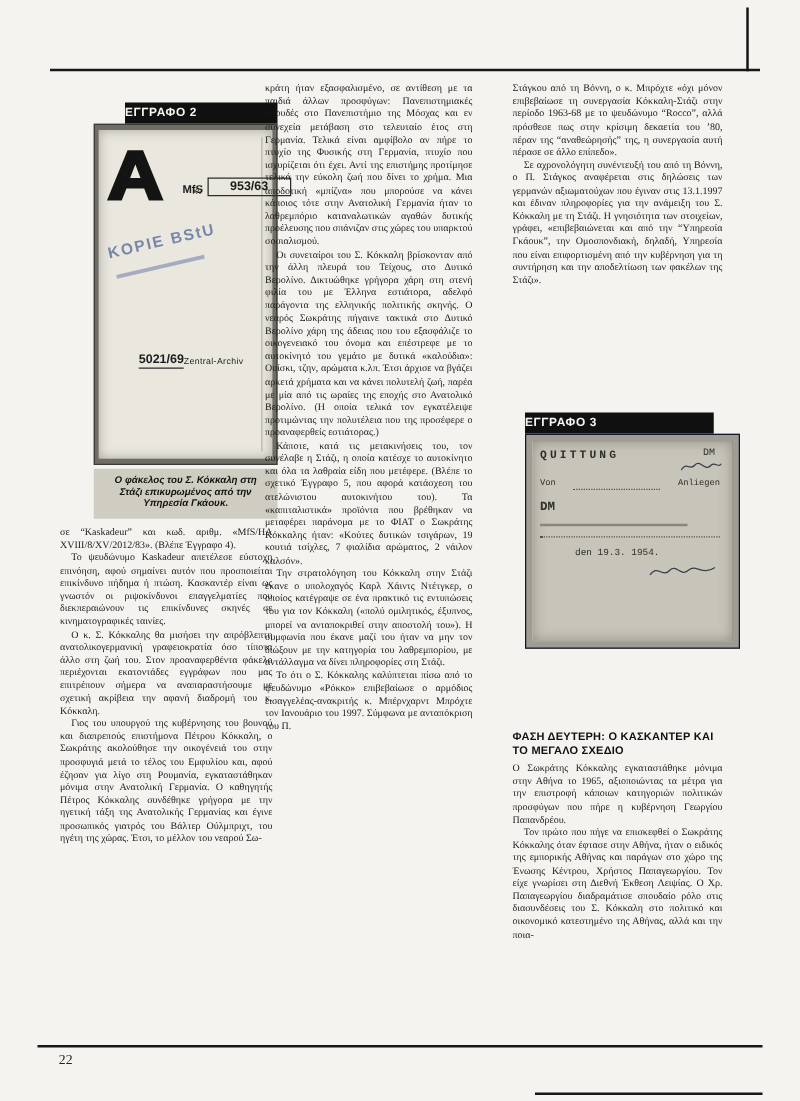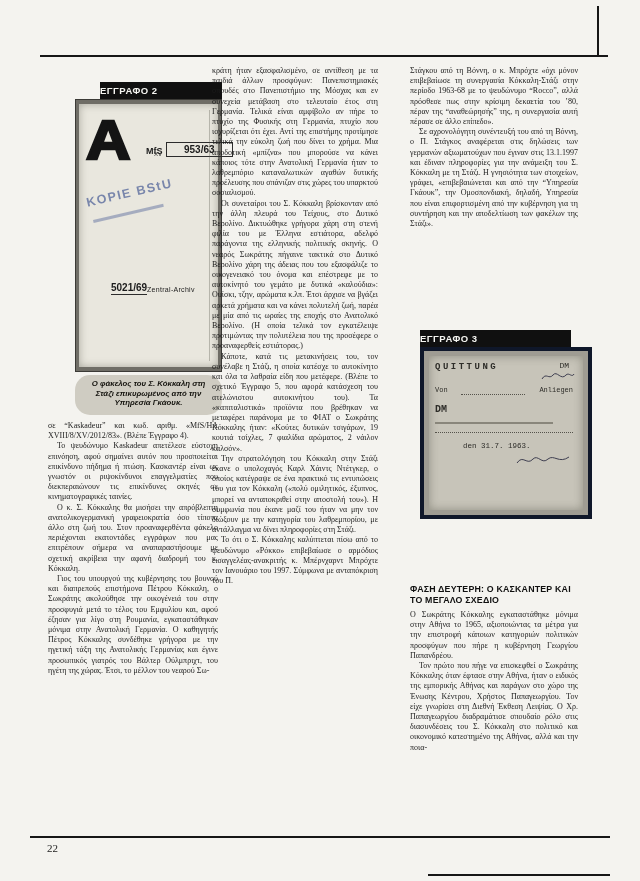--- a/index.html
+++ b/index.html
@@ -37,21 +37,21 @@
     height:17px; padding-top:3px;
   }
   #doc2-header { left:100px; top:82px;  width:122px; }
   #doc3-header { left:420px; top:330px; width:151px; }
 
   .caption {
     position:absolute; background:#cfccc2; color:#14130e;
     font-family:"Liberation Sans", sans-serif; font-weight:bold; font-style:italic;
     font-size:7.8px; line-height:9.6px; text-align:center; padding:4px 8px;
   }
-  #doc2-caption { left:75px;  top:375px; width:147px; min-height:40px;border-radius:15px; }
+  #doc2-caption { left:75px;  top:375px; width:147px; min-height:40px; }
   #doc3-caption { left:420px; top:523px; width:172px; min-height:30px; }
 
   
   .scan2 { position:absolute; left:75px; top:99px; width:147px; height:273px;
            background:#6f6d66; border:1px solid #3b3a36; }
   .scan2 .paper { position:absolute; left:3px; top:4px; right:3px; bottom:4px;
            background:#e9e7de; box-shadow: inset 0 0 9px rgba(60,58,48,.38); }
   .logo-a { position:absolute; left:7px; top:8px;
            font-family:"Liberation Sans", sans-serif; font-weight:bold;
            font-size:55px; line-height:56px; color:#141414;
@@ -67,21 +67,21 @@
   .stamp-subline { position:absolute; left:14px; top:116px; width:72px; height:3px;
            background:rgba(109,124,166,.55); transform:rotate(-13deg); transform-origin:left top; }
   .archive-number { position:absolute; left:12px; top:178px; font-family:"Liberation Sans",sans-serif;
            font-weight:bold; font-size:10px; border-bottom:1px solid #2c2c2c; padding-bottom:1px;margin-left:20px; }
   .archive-label  { position:absolute; left:68px; top:182px; font-size:7px;
            font-family:"Liberation Sans",sans-serif; letter-spacing:.3px; }
   .paper-foldline { position:absolute; right:8px; top:6px; bottom:6px; width:1px; background:rgba(90,88,78,.35); }
 
   
   .scan3 { position:absolute; left:420px; top:347px; width:172px; height:172px;
-           background:#9f9c93; border:4px solid #0f172a; }
+           background:#9f9c93; border:1px solid #0f172a; }
   .scan3 .paper { position:absolute; inset:5px; background:#c7c4b9;
            box-shadow: inset 0 0 10px rgba(70,68,58,.42);
            font-family:"Liberation Mono", monospace; color:#2e2d29; }
   .q-title  { position:absolute; left:6px; top:6px; font-size:9px; font-weight:bold; letter-spacing:2.5px; }
   .q-dm-top { position:absolute; right:14px; top:5px; font-size:8px; }
   .q-von    { position:absolute; left:6px; top:30px; font-size:7px;text-align:right; }
   .q-vonline{ position:absolute; left:32px; right:58px; top:38px; border-bottom:1px dotted #55534b; }
   .q-anliegen { position:absolute; right:10px; top:30px; font-size:7px; }
   .q-dm2    { position:absolute; left:6px; top:48px; font-size:10px; font-weight:bold; }
   .q-fineprint { position:absolute; left:6px; top:66px; width:118px; height:2px; background:#89867b; }
@@ -131,21 +131,21 @@
       <div class="q-dm-top">DM</div>
       <svg class="q-amount" width="34" height="12" viewBox="0 0 34 12">
         <path d="M1,9 C5,2 8,10 12,5 C16,0 20,11 25,5 C28,2 31,8 33,4" fill="none" stroke="#3e3e50" stroke-width="1"></path>
       </svg>
       <div class="q-von">Von</div>
       <div class="q-vonline"></div>
       <div class="q-anliegen">Anliegen</div>
       <div class="q-dm2">DM</div>
       <div class="q-fineprint"></div>
       <div class="q-dots"></div>
-      <div class="q-date">den 31.7. 1963.</div>
+      <div class="q-date">den 19.3. 1954.</div>
       <svg class="q-sig" width="56" height="16" viewBox="0 0 56 16">
         <path d="M2,11 C8,2 12,14 18,7 C23,2 27,13 33,7 C39,2 44,12 54,5" fill="none" stroke="#3e3e50" stroke-width="1"></path>
       </svg>
     </div>
   </div>
 
 
   <div class="section-heading">ΦΑΣΗ ΔΕΥΤΕΡΗ: Ο ΚΑΣΚΑΝΤΕΡ ΚΑΙ ΤΟ ΜΕΓΑΛΟ ΣΧΕΔΙΟ</div>
 
   <div class="textcol" id="col1-text">

